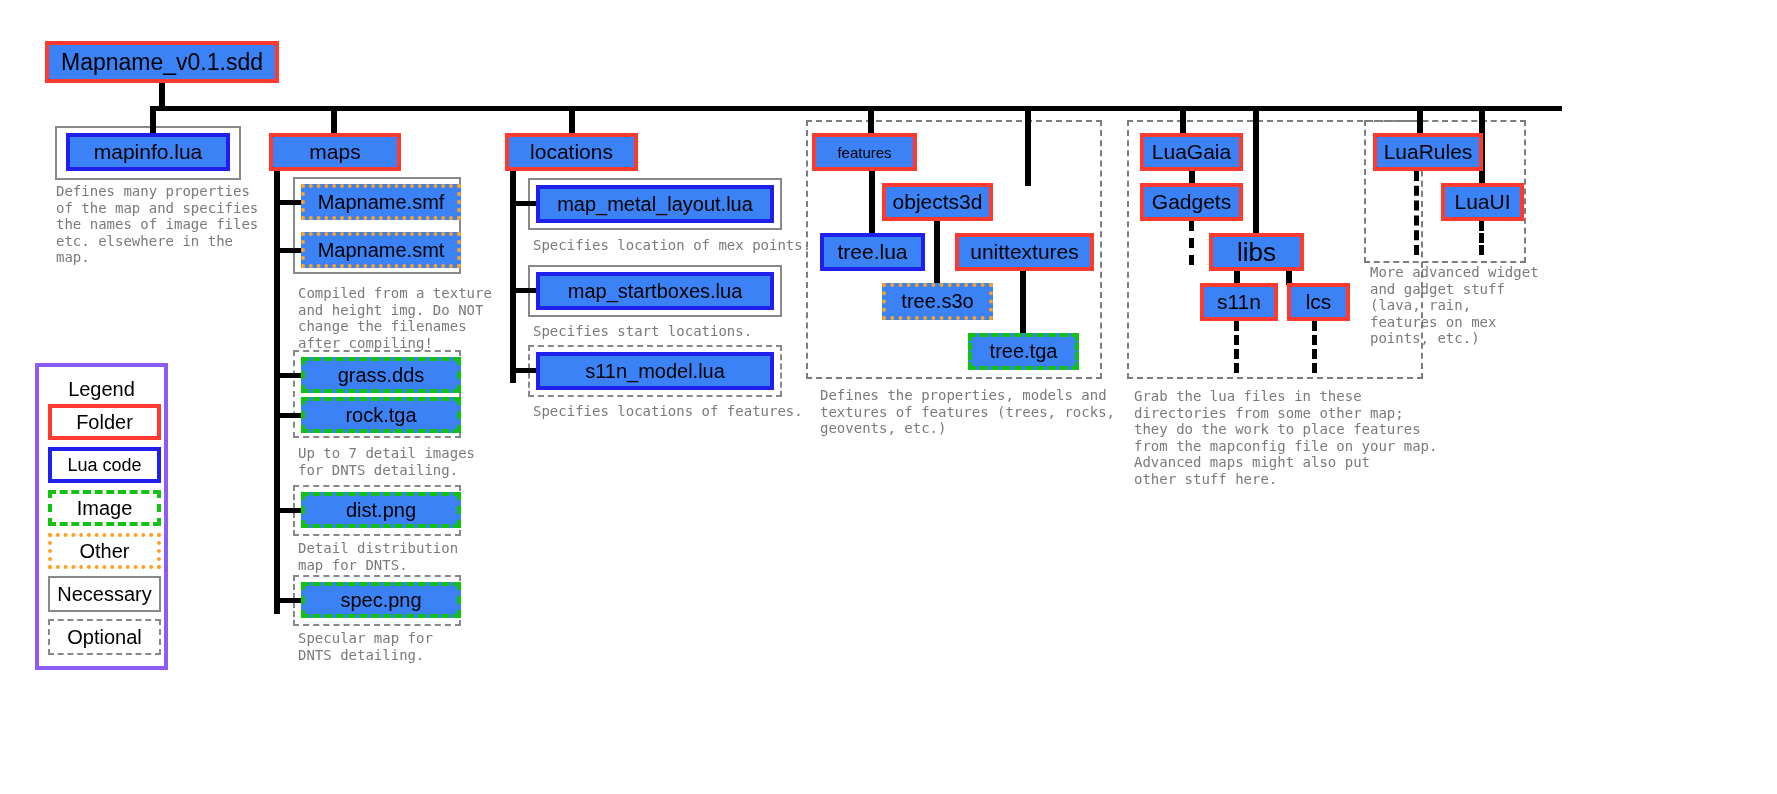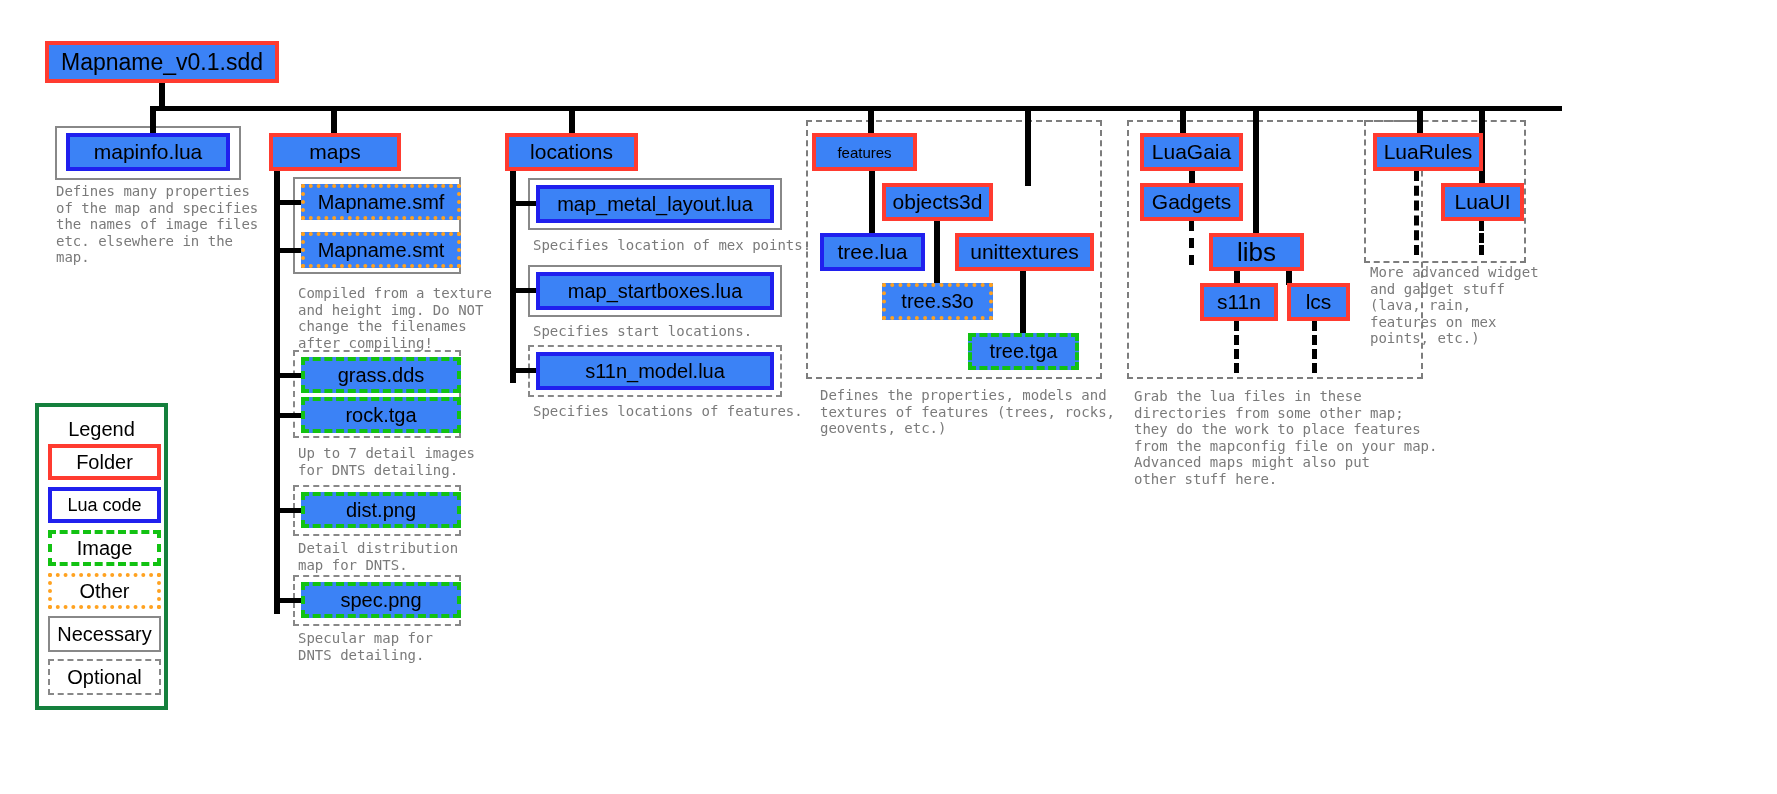--- a/index.html
+++ b/index.html
@@ -61,25 +61,24 @@
     font-size: 14px;
     line-height: 16.5px;
     color: #7a7a7a;
     white-space: pre;
     z-index: 5;
   }
 
   
   #legend {
     position: absolute;
-    border: 4px solid #15803d;
+    border: 4px solid #8b5cf6;
     background: #ffffff;
     box-sizing: border-box;
     z-index: 8;
-    margin-top: 40px;
   }
   .leg-title {
     position: absolute;
     width: 100%;
     text-align: center;
     color: #000;
     white-space: nowrap;
   }
   .leg-item {
     position: absolute;

